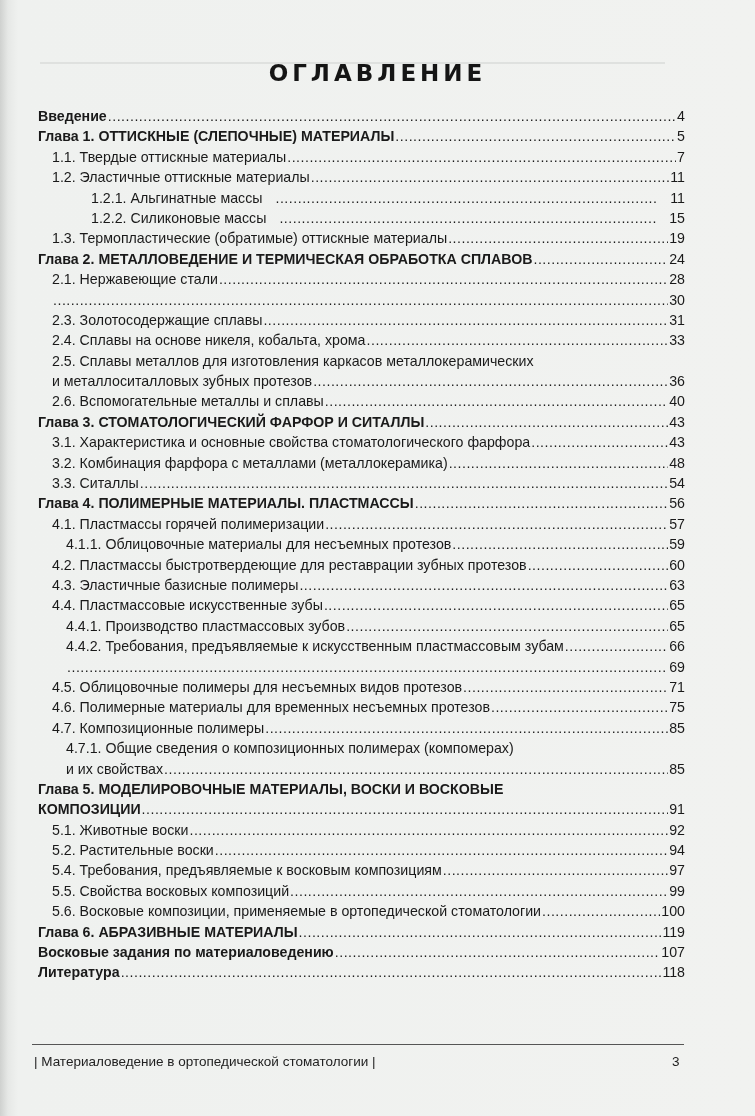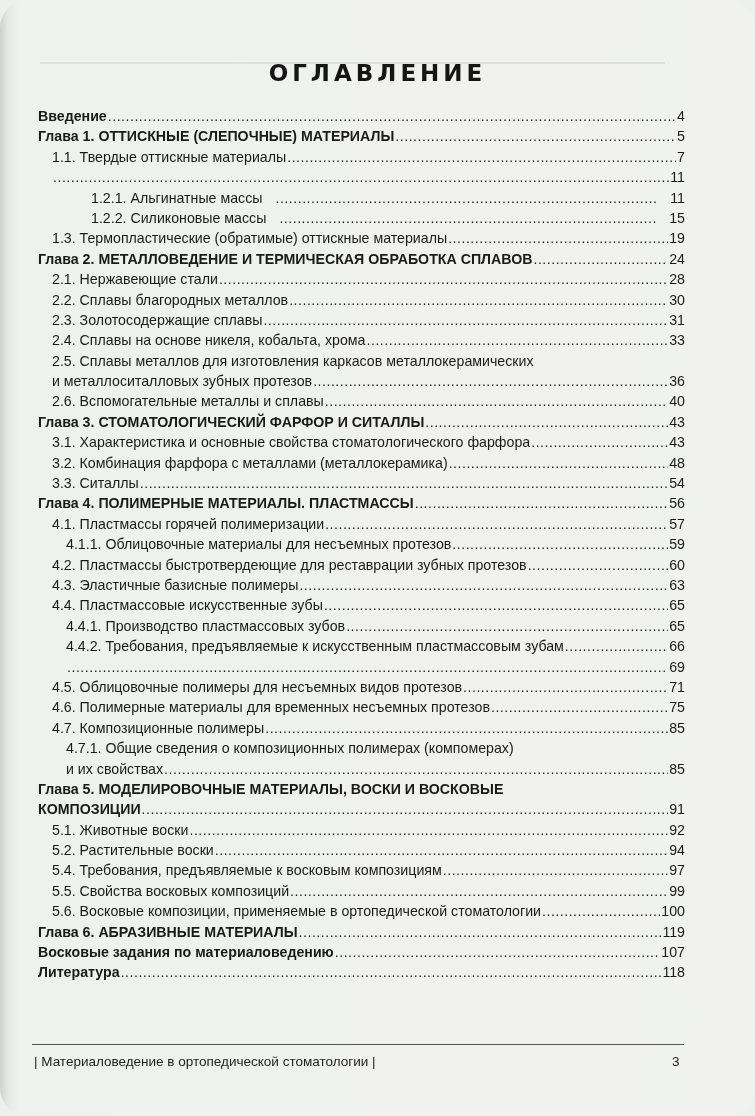--- a/index.html
+++ b/index.html
@@ -6,21 +6,20 @@
   body {
     width: 755px; height: 1116px; overflow: hidden;
     background: #eef0ee;
     font-family: "Liberation Sans", "DejaVu Sans", sans-serif;
     color: #1a1a1a;
     position: relative;
   }
   .page {
     position: absolute; left: 0; top: 0; width: 755px; height: 1116px;
     background: linear-gradient(90deg, #cfd1cf 0px, #e6e8e6 8px, #eff1ef 18px, #f1f2f0 100%);
-    border-radius: 28px;
   }
   .ghost-rule {
     position: absolute; left: 40px; right: 90px; top: 62px; height: 2px;
     background: #dfe1df;
   }
   .title {
     position: absolute; left: 0; width: 755px; top: 60px; text-align: center;
     font-size: 23px; font-weight: bold; letter-spacing: 4px; color: #151515;
     font-family: "DejaVu Sans", sans-serif;
   }
@@ -71,20 +70,21 @@
         <span class="lbl">Глава 1. ОТТИСКНЫЕ (СЛЕПОЧНЫЕ) МАТЕРИАЛЫ</span>
         <span class="dots"></span>
         <span class="pg">5</span>
       </div>
       <div class="row l1">
         <span class="lbl">1.1. Твердые оттискные материалы</span>
         <span class="dots"></span>
         <span class="pg">7</span>
       </div>
       <div class="row l1">
+        <span class="lbl">1.2. Эластичные оттискные материалы</span>
         <span class="dots"></span>
         <span class="pg">11</span>
       </div>
       <div class="row l2b">
         <span class="lbl">1.2.1. Альгинатные массы</span>
         <span class="dots"></span>
         <span class="pg">11</span>
       </div>
       <div class="row l2b">
         <span class="lbl">1.2.2. Силиконовые массы</span>
@@ -100,21 +100,20 @@
         <span class="lbl">Глава 2. МЕТАЛЛОВЕДЕНИЕ И ТЕРМИЧЕСКАЯ ОБРАБОТКА СПЛАВОВ</span>
         <span class="dots"></span>
         <span class="pg">24</span>
       </div>
       <div class="row l1">
         <span class="lbl">2.1. Нержавеющие стали</span>
         <span class="dots"></span>
         <span class="pg">28</span>
       </div>
       <div class="row l1">
-        <span class="lbl">2.2. Сплавы благородных металлов</span>
         <span class="dots"></span>
         <span class="pg">30</span>
       </div>
       <div class="row l1">
         <span class="lbl">2.3. Золотосодержащие сплавы</span>
         <span class="dots"></span>
         <span class="pg">31</span>
       </div>
       <div class="row l1">
         <span class="lbl">2.4. Сплавы на основе никеля, кобальта, хрома</span>

